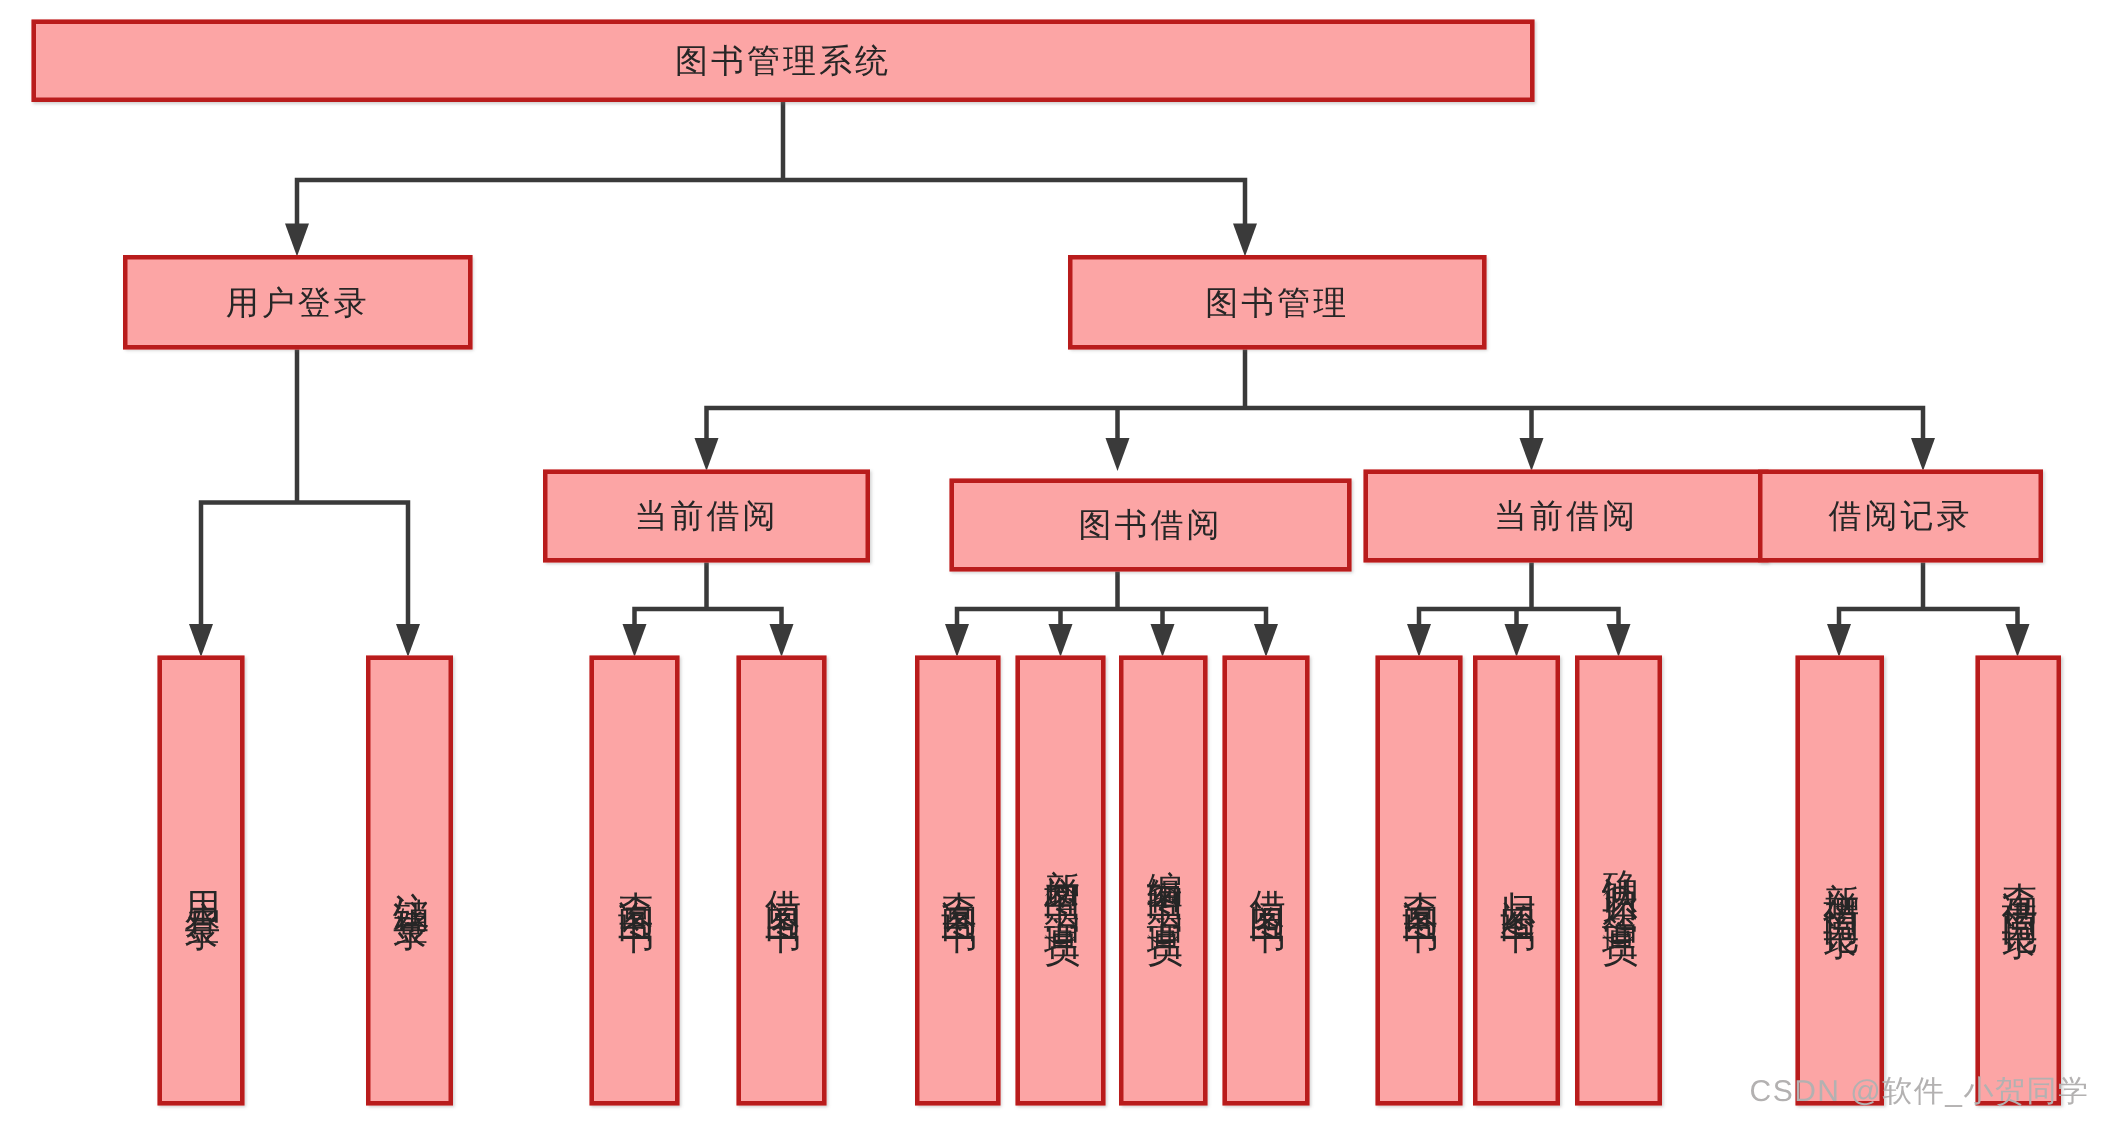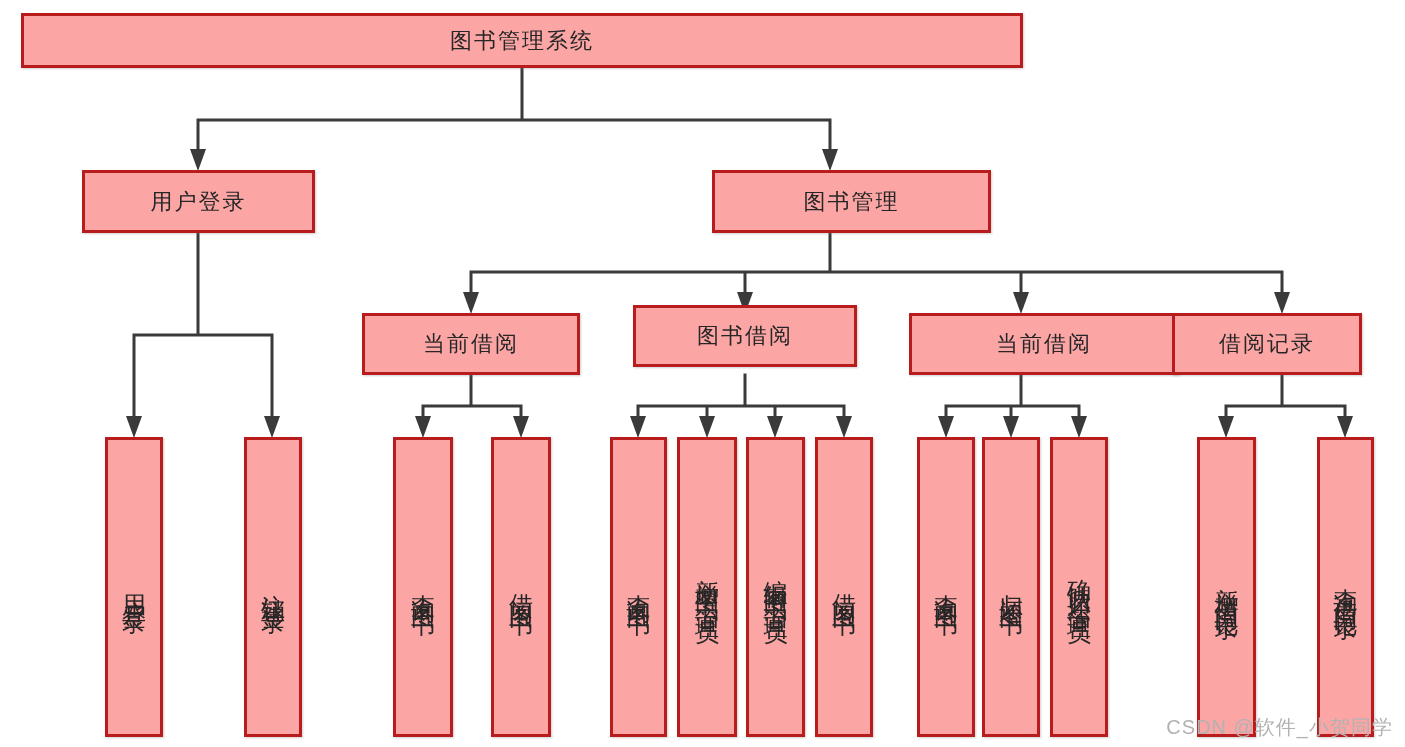--- a/index.html
+++ b/index.html
@@ -110,21 +110,21 @@
   <div class="box" style="left:82px;top:170px;width:233px;height:63px;">
     <span class="hlabel">用户登录</span>
   </div>
   <div class="box" style="left:712px;top:170px;width:279px;height:63px;">
     <span class="hlabel">图书管理</span>
   </div>
 
   <div class="box" style="left:362px;top:313px;width:218px;height:62px;">
     <span class="hlabel">当前借阅</span>
   </div>
-  <div class="box" style="left:633px;top:305px;width:224px;height:62px;">
+  <div class="box" style="left:633px;top:319px;width:268px;height:62px;">
     <span class="hlabel">图书借阅</span>
   </div>
   <div class="box" style="left:909px;top:313px;width:270px;height:62px;">
     <span class="hlabel">当前借阅</span>
   </div>
   <div class="box" style="left:1172px;top:313px;width:190px;height:62px;">
     <span class="hlabel">借阅记录</span>
   </div>
 
   <div class="box vbox" style="left:105px;top:437px;width:58px;height:300px;">

